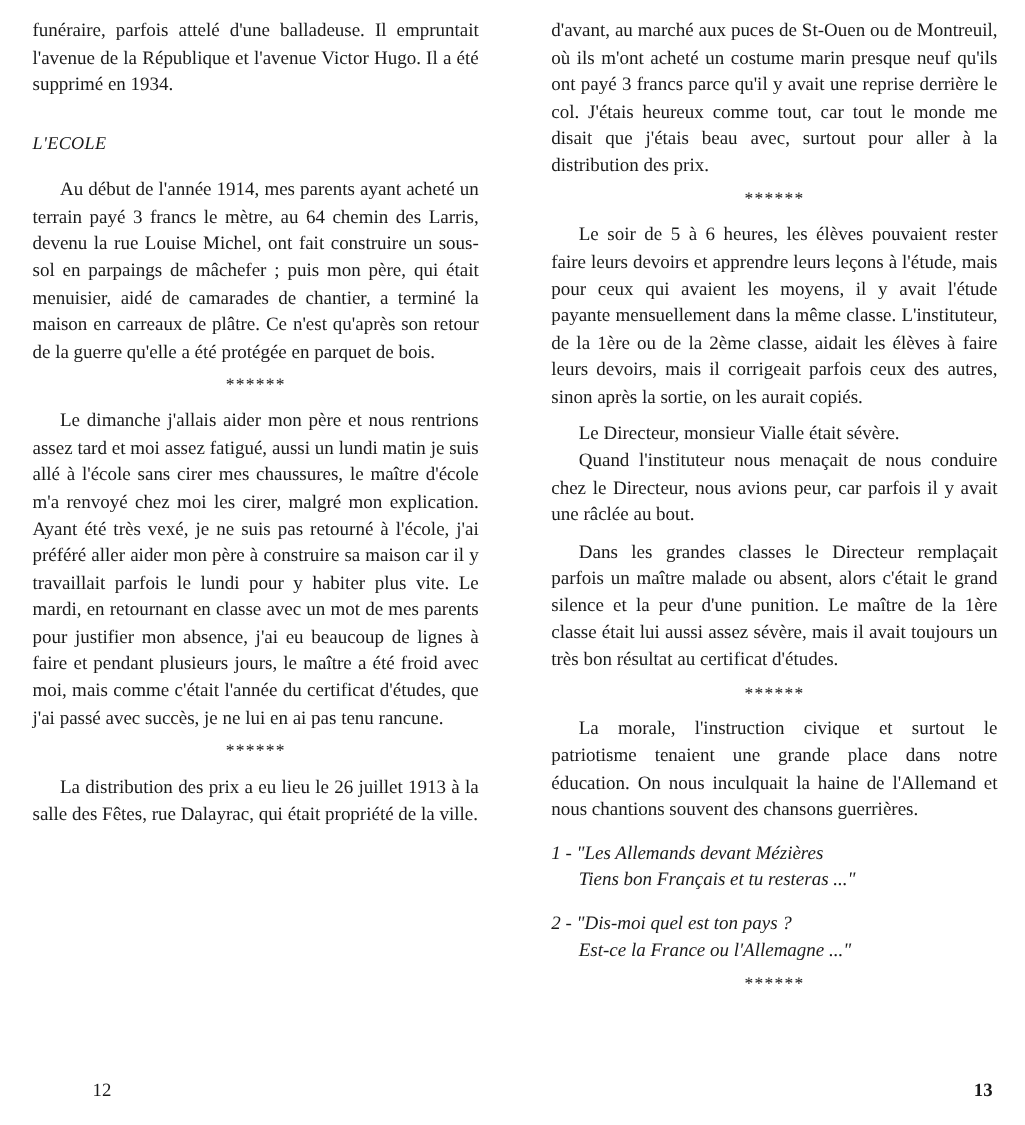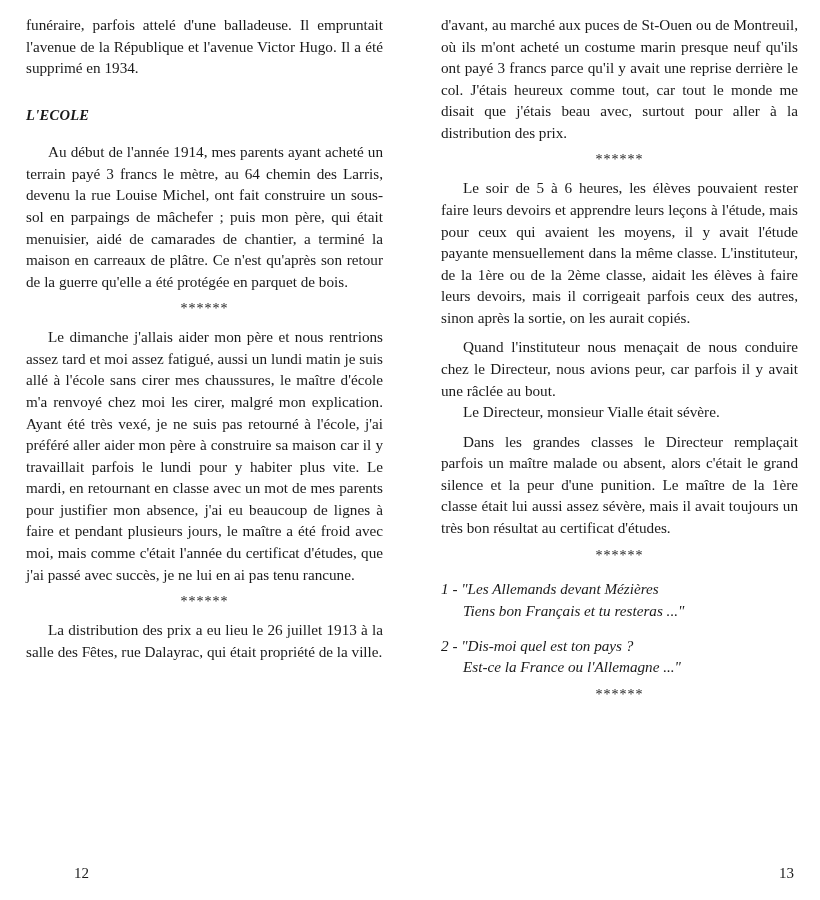--- a/index.html
+++ b/index.html
@@ -52,21 +52,21 @@
     font-size: 14px;
   }
   .sep-left {
     text-align: center;
     margin: 7px 0 7px 0;
     font-size: 14px;
     letter-spacing: 1px;
   }
   .section-title {
     font-style: italic;
-    font-weight: bold;
+    font-weight: normal;
     font-size: 14.5px;
     margin: 26px 0 16px 0;
     letter-spacing: 0.3px;
   }
   .quote-block {
     margin-top: 13px;
     font-size: 15.2px;
     line-height: 1.42;
   }
   .quote-line-1 { }
@@ -76,21 +76,21 @@
   }
   .it { font-style: italic; }
   .folio {
     position: absolute;
     bottom: 18px;
     font-size: 15px;
     font-family: "Liberation Serif", serif;
     margin-left: 44px;
   }
   .folio-left { left: 4px; }
-  .folio-right { right: 4px; }
+  .folio-right { right: 4px; font-weight: bold; }
   .spacer-8 { height: 8px; }
 </style>
 </head>
 <body>
 
 <div class="spread">
 
   <div class="page page-left">
     <div class="col">
       <p>funéraire, parfois attelé d'une balladeuse. Il empruntait l'avenue de la République et l'avenue Victor Hugo. Il a été supprimé en 1934.</p>
@@ -109,26 +109,27 @@
     <div class="folio folio-left">12</div>
   </div>
 
   <div class="page page-right">
     <div class="col">
       <p>d'avant, au marché aux puces de St-Ouen ou de Montreuil, où ils m'ont acheté un costume marin presque neuf qu'ils ont payé 3 francs parce qu'il y avait une reprise derrière le col. J'étais heureux comme tout, car tout le monde me disait que j'étais beau avec,  surtout pour aller à la distribution des prix.</p>
       <div class="sep">******</div>
 
       <p class="ind">Le soir de 5 à 6 heures, les élèves pouvaient rester faire leurs devoirs et apprendre leurs leçons à l'étude, mais pour ceux qui avaient les moyens, il y avait l'étude payante mensuellement dans la même classe. L'instituteur, de la 1ère ou de la 2ème classe, aidait les élèves à faire leurs devoirs, mais il corrigeait parfois ceux des autres, sinon après la sortie, on les aurait copiés.</p>
       <div class="spacer-8"></div>
+      <p class="ind">Le Directeur, monsieur Vialle était sévère.</p>
       <p class="ind">Quand l'instituteur nous menaçait de nous conduire chez le Directeur, nous avions peur, car parfois il y avait une râclée au bout.</p>
-      <p class="ind">Le Directeur, monsieur Vialle était sévère.</p>
       <div class="spacer-8"></div>
       <p class="ind">Dans les grandes classes le Directeur remplaçait parfois un maître malade ou absent, alors c'était le grand silence et la peur d'une punition. Le maître de la 1ère classe était lui aussi assez sévère, mais il avait toujours un très bon résultat au certificat d'études.</p>
       <div class="sep">******</div>
 
+      <p class="ind">La morale, l'instruction civique et surtout le patriotisme tenaient une grande place dans notre éducation. On nous inculquait la haine de l'Allemand et nous chantions souvent des chansons guerrières.</p>
 
       <div class="quote-block">
         <span class="it quote-line-1">1 - "Les Allemands devant Mézières</span>
         <span class="it quote-line-2">Tiens bon Français et tu resteras ..."</span>
       </div>
 
       <div class="quote-block">
         <span class="it quote-line-1">2 - "Dis-moi quel est ton pays ?</span>
         <span class="it quote-line-2">Est-ce la France ou l'Allemagne ..."</span>
       </div>

